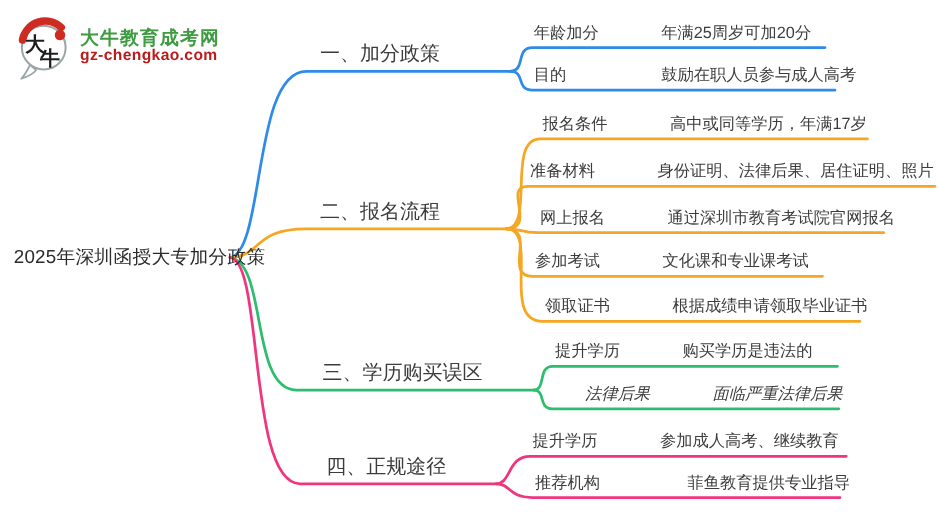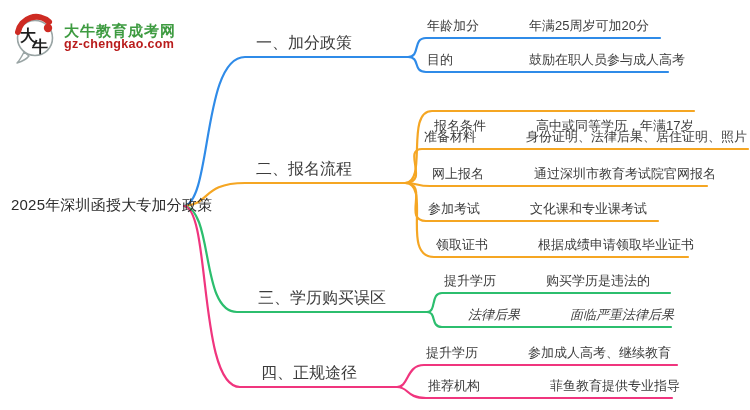--- a/index.html
+++ b/index.html
@@ -84,21 +84,21 @@
 
   <div class="node-row txt" style="left:427px;top:15px;width:239px;">
     <span class="row-label">年龄加分</span>
     <span class="row-value">年满25周岁可加20分</span>
   </div>
   <div class="node-row txt" style="left:427px;top:49px;width:247px;">
     <span class="row-label">目的</span>
     <span class="row-value">鼓励在职人员参与成人高考</span>
   </div>
 
-  <div class="node-row txt" style="left:434px;top:88px;width:266px;margin-top:27px;">
+  <div class="node-row txt" style="left:434px;top:88px;width:266px;">
     <span class="row-label">报名条件</span>
     <span class="row-value">高中或同等学历，年满17岁</span>
   </div>
   <div class="node-row txt" style="left:424px;top:126px;width:330px;">
     <span class="row-label">准备材料</span>
     <span class="row-value">身份证明、法律后果、居住证明、照片</span>
   </div>
   <div class="node-row txt" style="left:432px;top:163px;width:281px;">
     <span class="row-label">网上报名</span>
     <span class="row-value">通过深圳市教育考试院官网报名</span>

